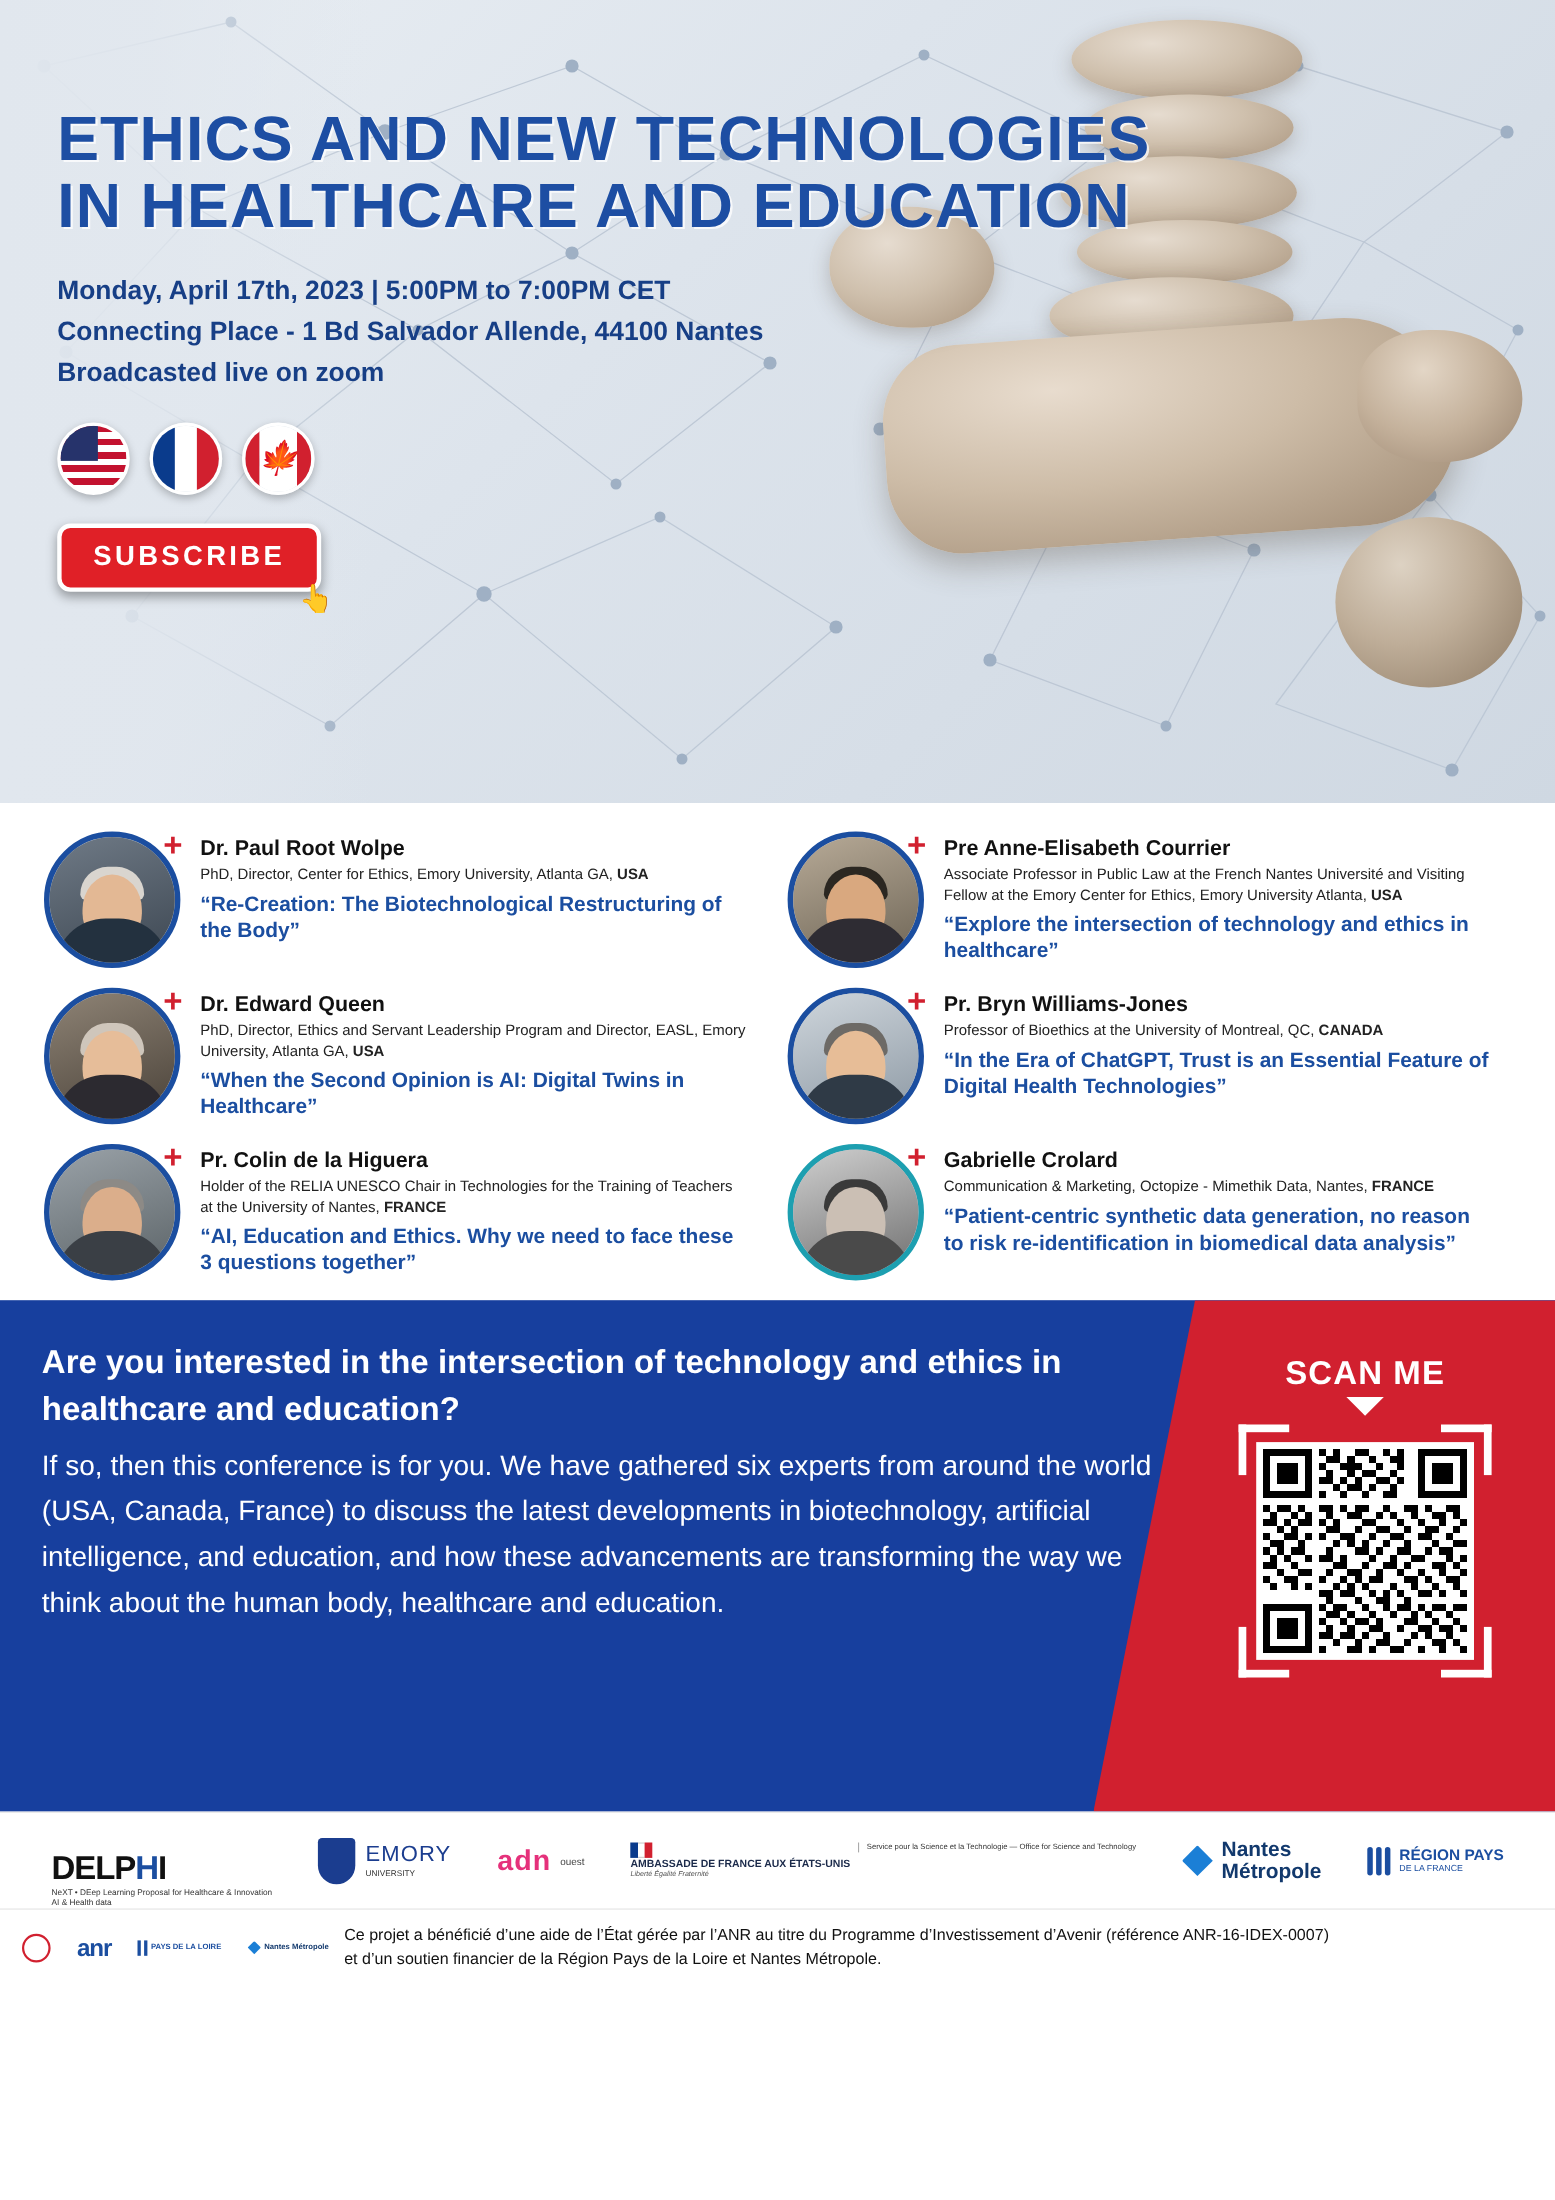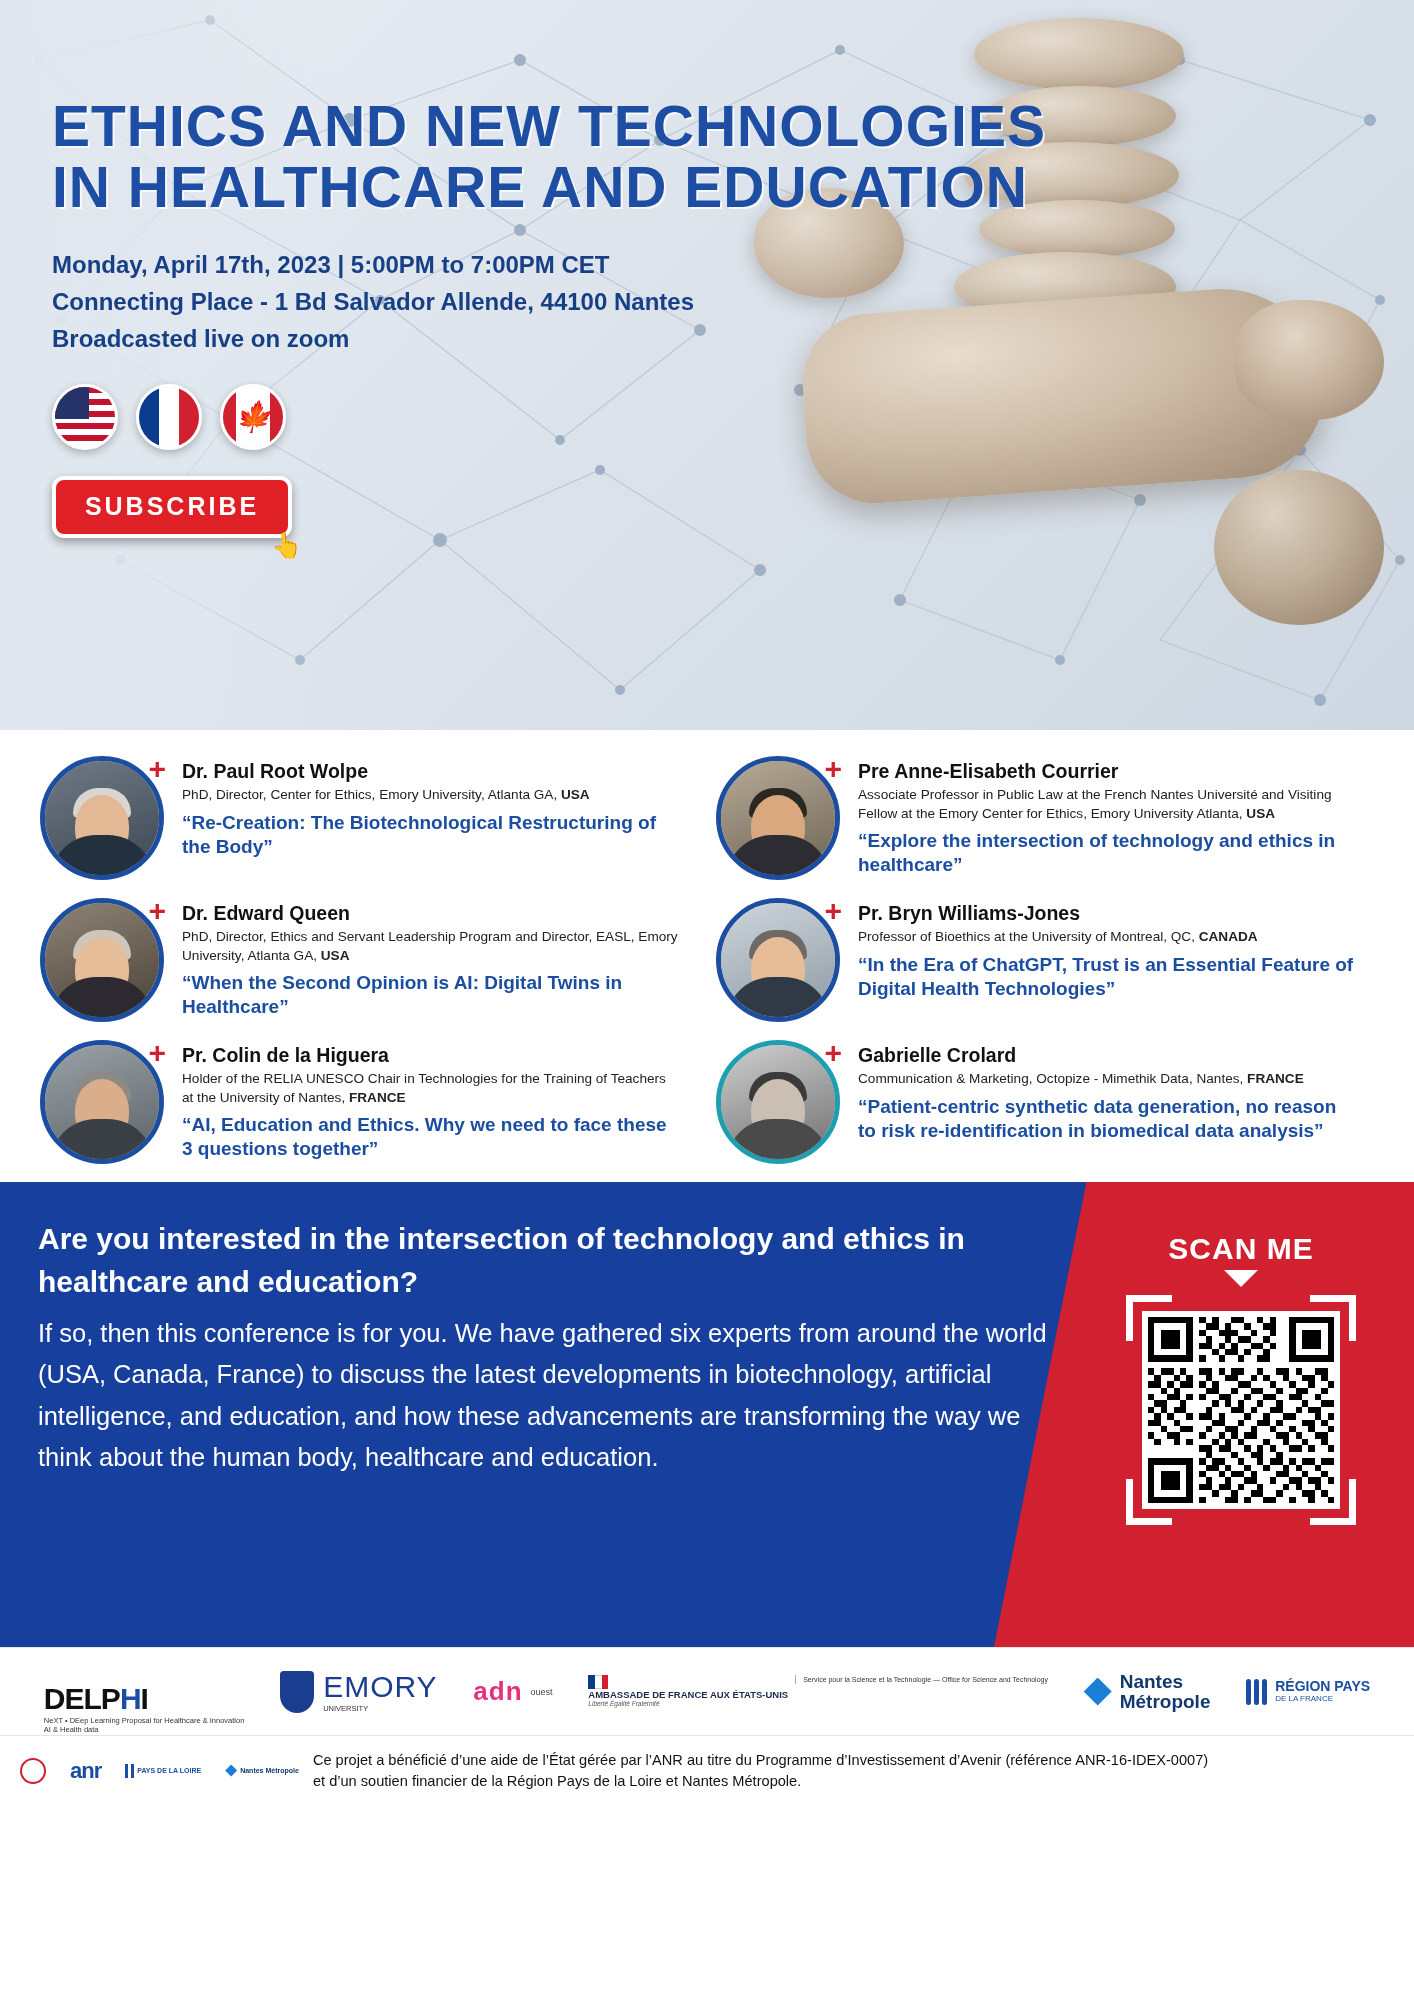--- a/index.html
+++ b/index.html
@@ -222,21 +222,21 @@
   }
   .logo { display: flex; align-items: center; gap: 8px; }
   .logo-delphi { font-size: 30px; font-weight: bold; color: #111; letter-spacing: -1px; margin-top: 33px; }
   .logo-delphi .hi { color: #1b4ea0; }
   .logo-sub { font-size: 7.5px; color: #333; line-height: 1.25; }
   .logo-emory { display: flex; align-items: center; gap: 9px; }
   .emory-shield {
     width: 34px; height: 42px; background: #1b3d8f;
     border-radius: 4px 4px 18px 18px;
   }
-  .emory-name { font-size: 30px; color: #1b3d8f; font-weight: normal; letter-spacing: 1px; }
+  .emory-name { font-size: 20px; color: #1b3d8f; font-weight: normal; letter-spacing: 1px; }
   .logo-adn { text-align: center; }
   .adn-mark { font-size: 26px; color: #e5317b; font-weight: bold; letter-spacing: 1px; }
   .adn-sub { font-size: 9px; color: #444; }
   .logo-amb { display: flex; align-items: flex-start; gap: 7px; }
   .amb-flag { width: 20px; height: 14px; display: flex; }
   .amb-flag i { flex: 1; }
   .amb-flag i:nth-child(1) { background: #0a3b8c; }
   .amb-flag i:nth-child(2) { background: #fff; border-top:1px solid #ccc;border-bottom:1px solid #ccc; }
   .amb-flag i:nth-child(3) { background: #d1202f; }
   .amb-txt { font-size: 9.5px; font-weight: bold; color: #1b2a4a; line-height: 1.2; }

